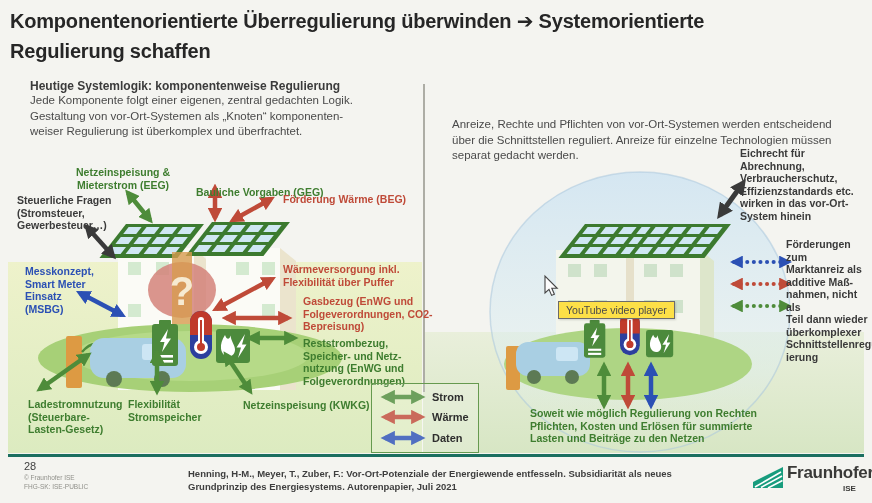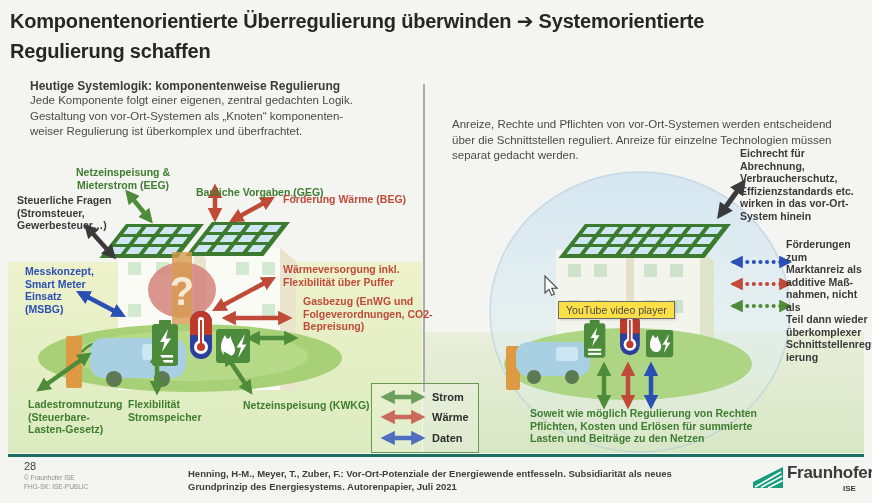--- a/index.html
+++ b/index.html
@@ -218,20 +218,24 @@
   <div class="abs lbl r" style="left:283px;top:193px;">Förderung Wärme (BEG)</div>
   <div class="abs lbl b pre" style="left:25px;top:265px;">Messkonzept,
 Smart Meter
 Einsatz
 (MSBG)</div>
   <div class="abs lbl r pre" style="left:283px;top:263px;">Wärmeversorgung inkl.
 Flexibilität über Puffer</div>
   <div class="abs lbl r pre" style="left:303px;top:295px;">Gasbezug (EnWG und
 Folgeverordnungen, CO2-
 Bepreisung)</div>
+  <div class="abs lbl g pre" style="left:303px;top:337px;">Reststrombezug,
+Speicher- und Netz-
+nutzung (EnWG und
+Folgeverordnungen)</div>
   <div class="abs lbl g pre" style="left:28px;top:398px;">Ladestromnutzung
 (Steuerbare-
 Lasten-Gesetz)</div>
   <div class="abs lbl g pre" style="left:128px;top:398px;">Flexibilität
 Stromspeicher</div>
   <div class="abs lbl g" style="left:243px;top:399px;">Netzeinspeisung (KWKG)</div>
 
   <div class="abs lbl k pre" style="left:740px;top:147px;">Eichrecht für Abrechnung,
 Verbraucherschutz,
 Effizienzstandards etc.

